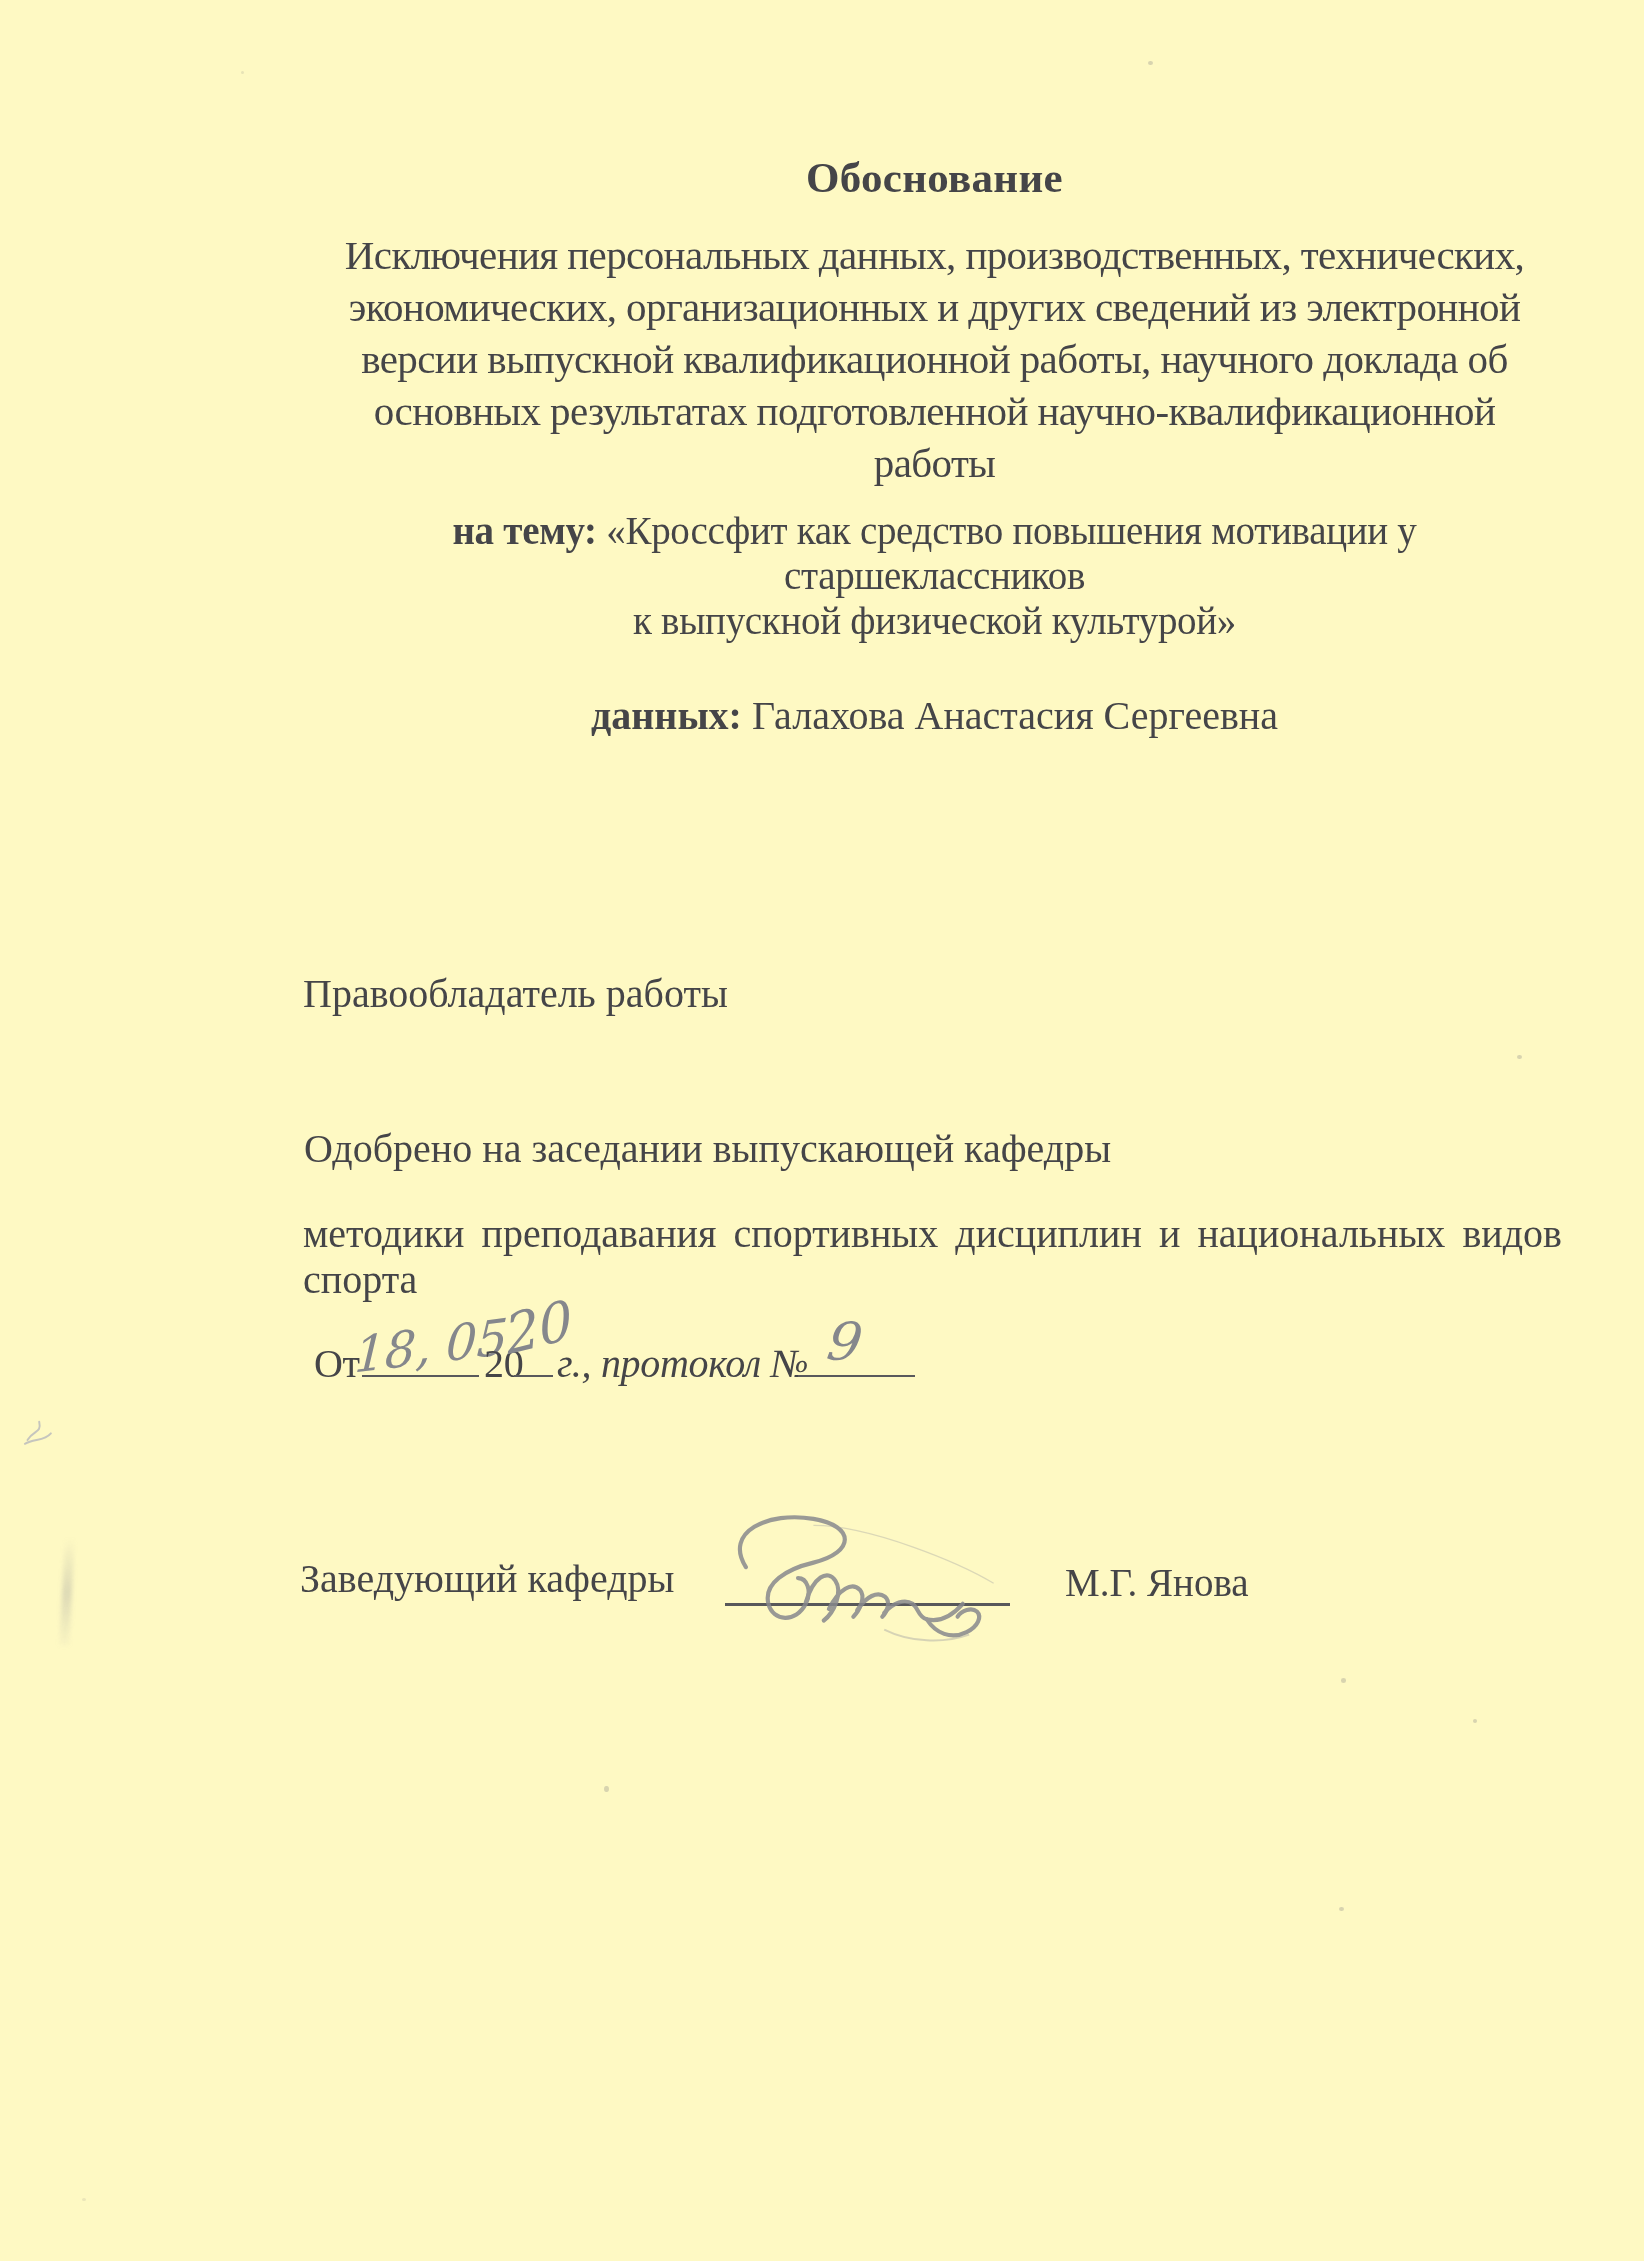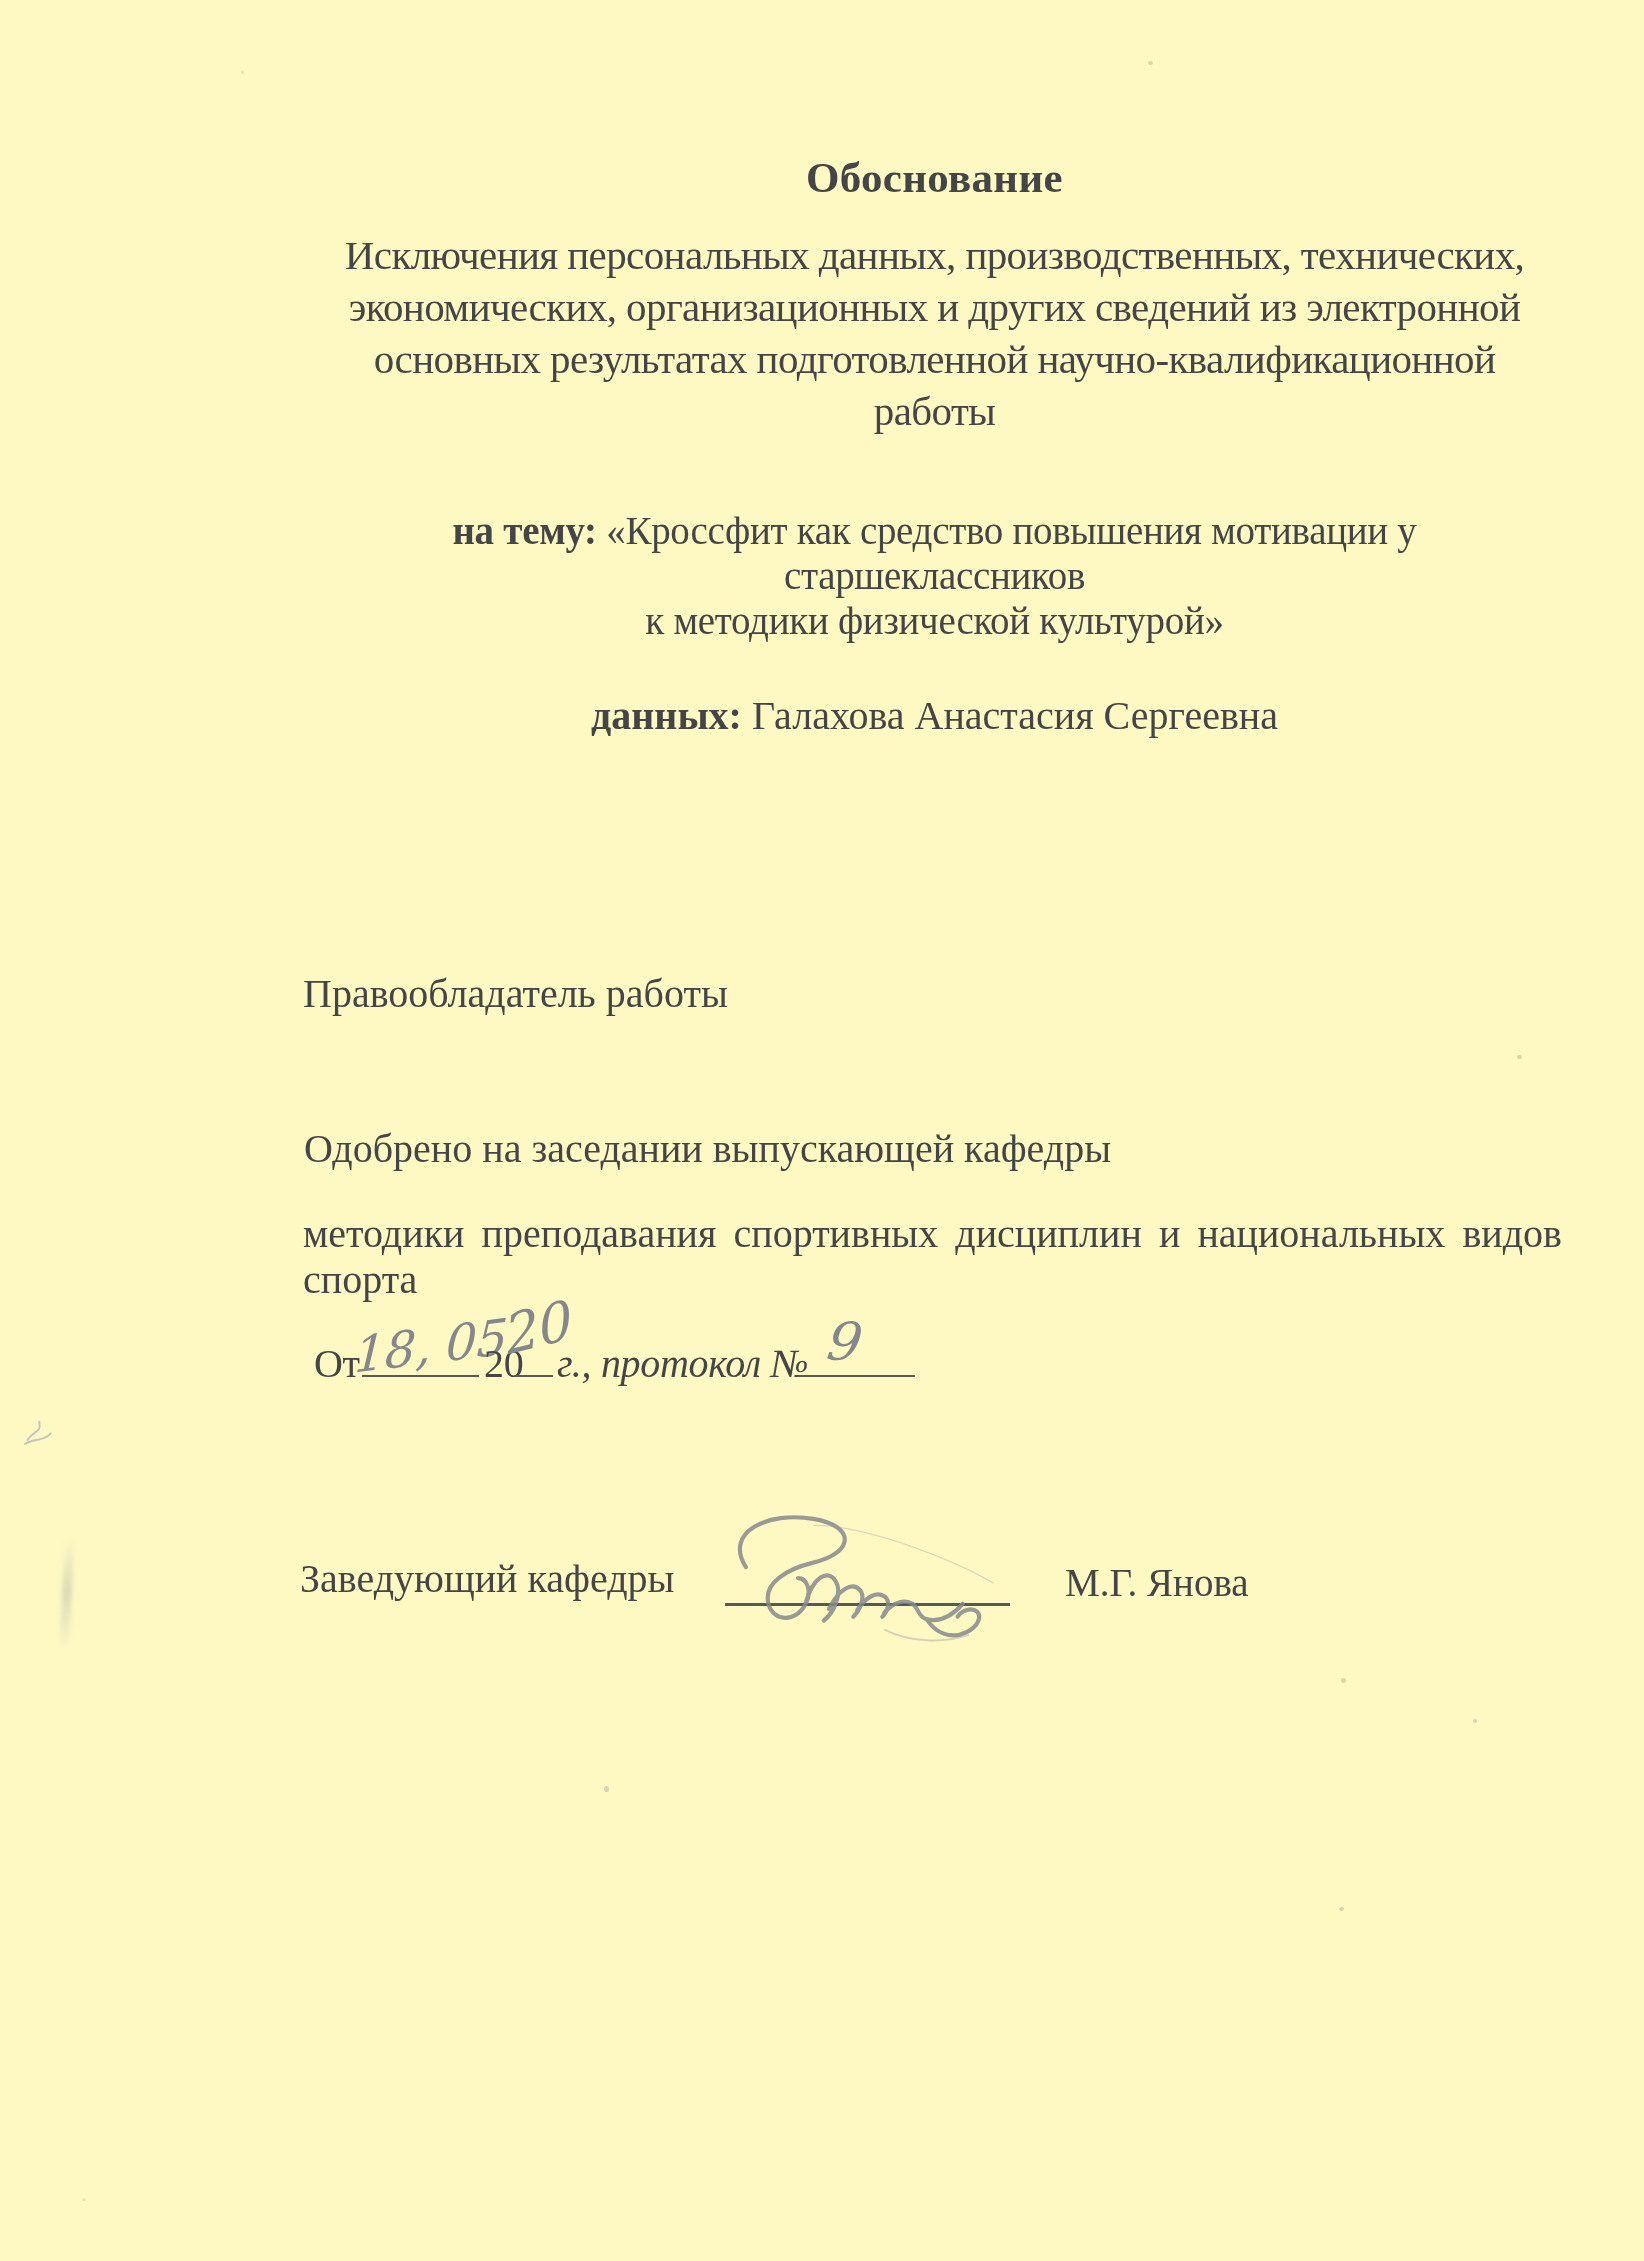--- a/index.html
+++ b/index.html
@@ -52,30 +52,31 @@
 </head>
 <body>
 
 <div class="sheet">
 
   <div class="abs center-block title">Обоснование</div>
 
   <div class="abs center-block p1">
     <div>Исключения персональных данных, производственных, технических,</div>
     <div>экономических, организационных и других сведений из электронной</div>
+    <div>версии выпускной квалификационной работы, научного доклада об</div>
     <div>основных результатах подготовленной научно-квалификационной</div>
     <div>работы</div>
   </div>
 
   <div class="abs center-block theme">
     <div>
       <span class="b">на тему:</span>
       <span>«Кроссфит как средство повышения мотивации у старшеклассников</span>
     </div>
-    <div>к методики физической культурой»</div>
+    <div>к выпускной физической культурой»</div>
   </div>
 
   <div class="abs center-block author">
     <span class="b">данных:</span>
     <span>Галахова Анастасия Сергеевна</span>
   </div>
 
 
   <div class="abs rights">Правообладатель работы</div>
 

